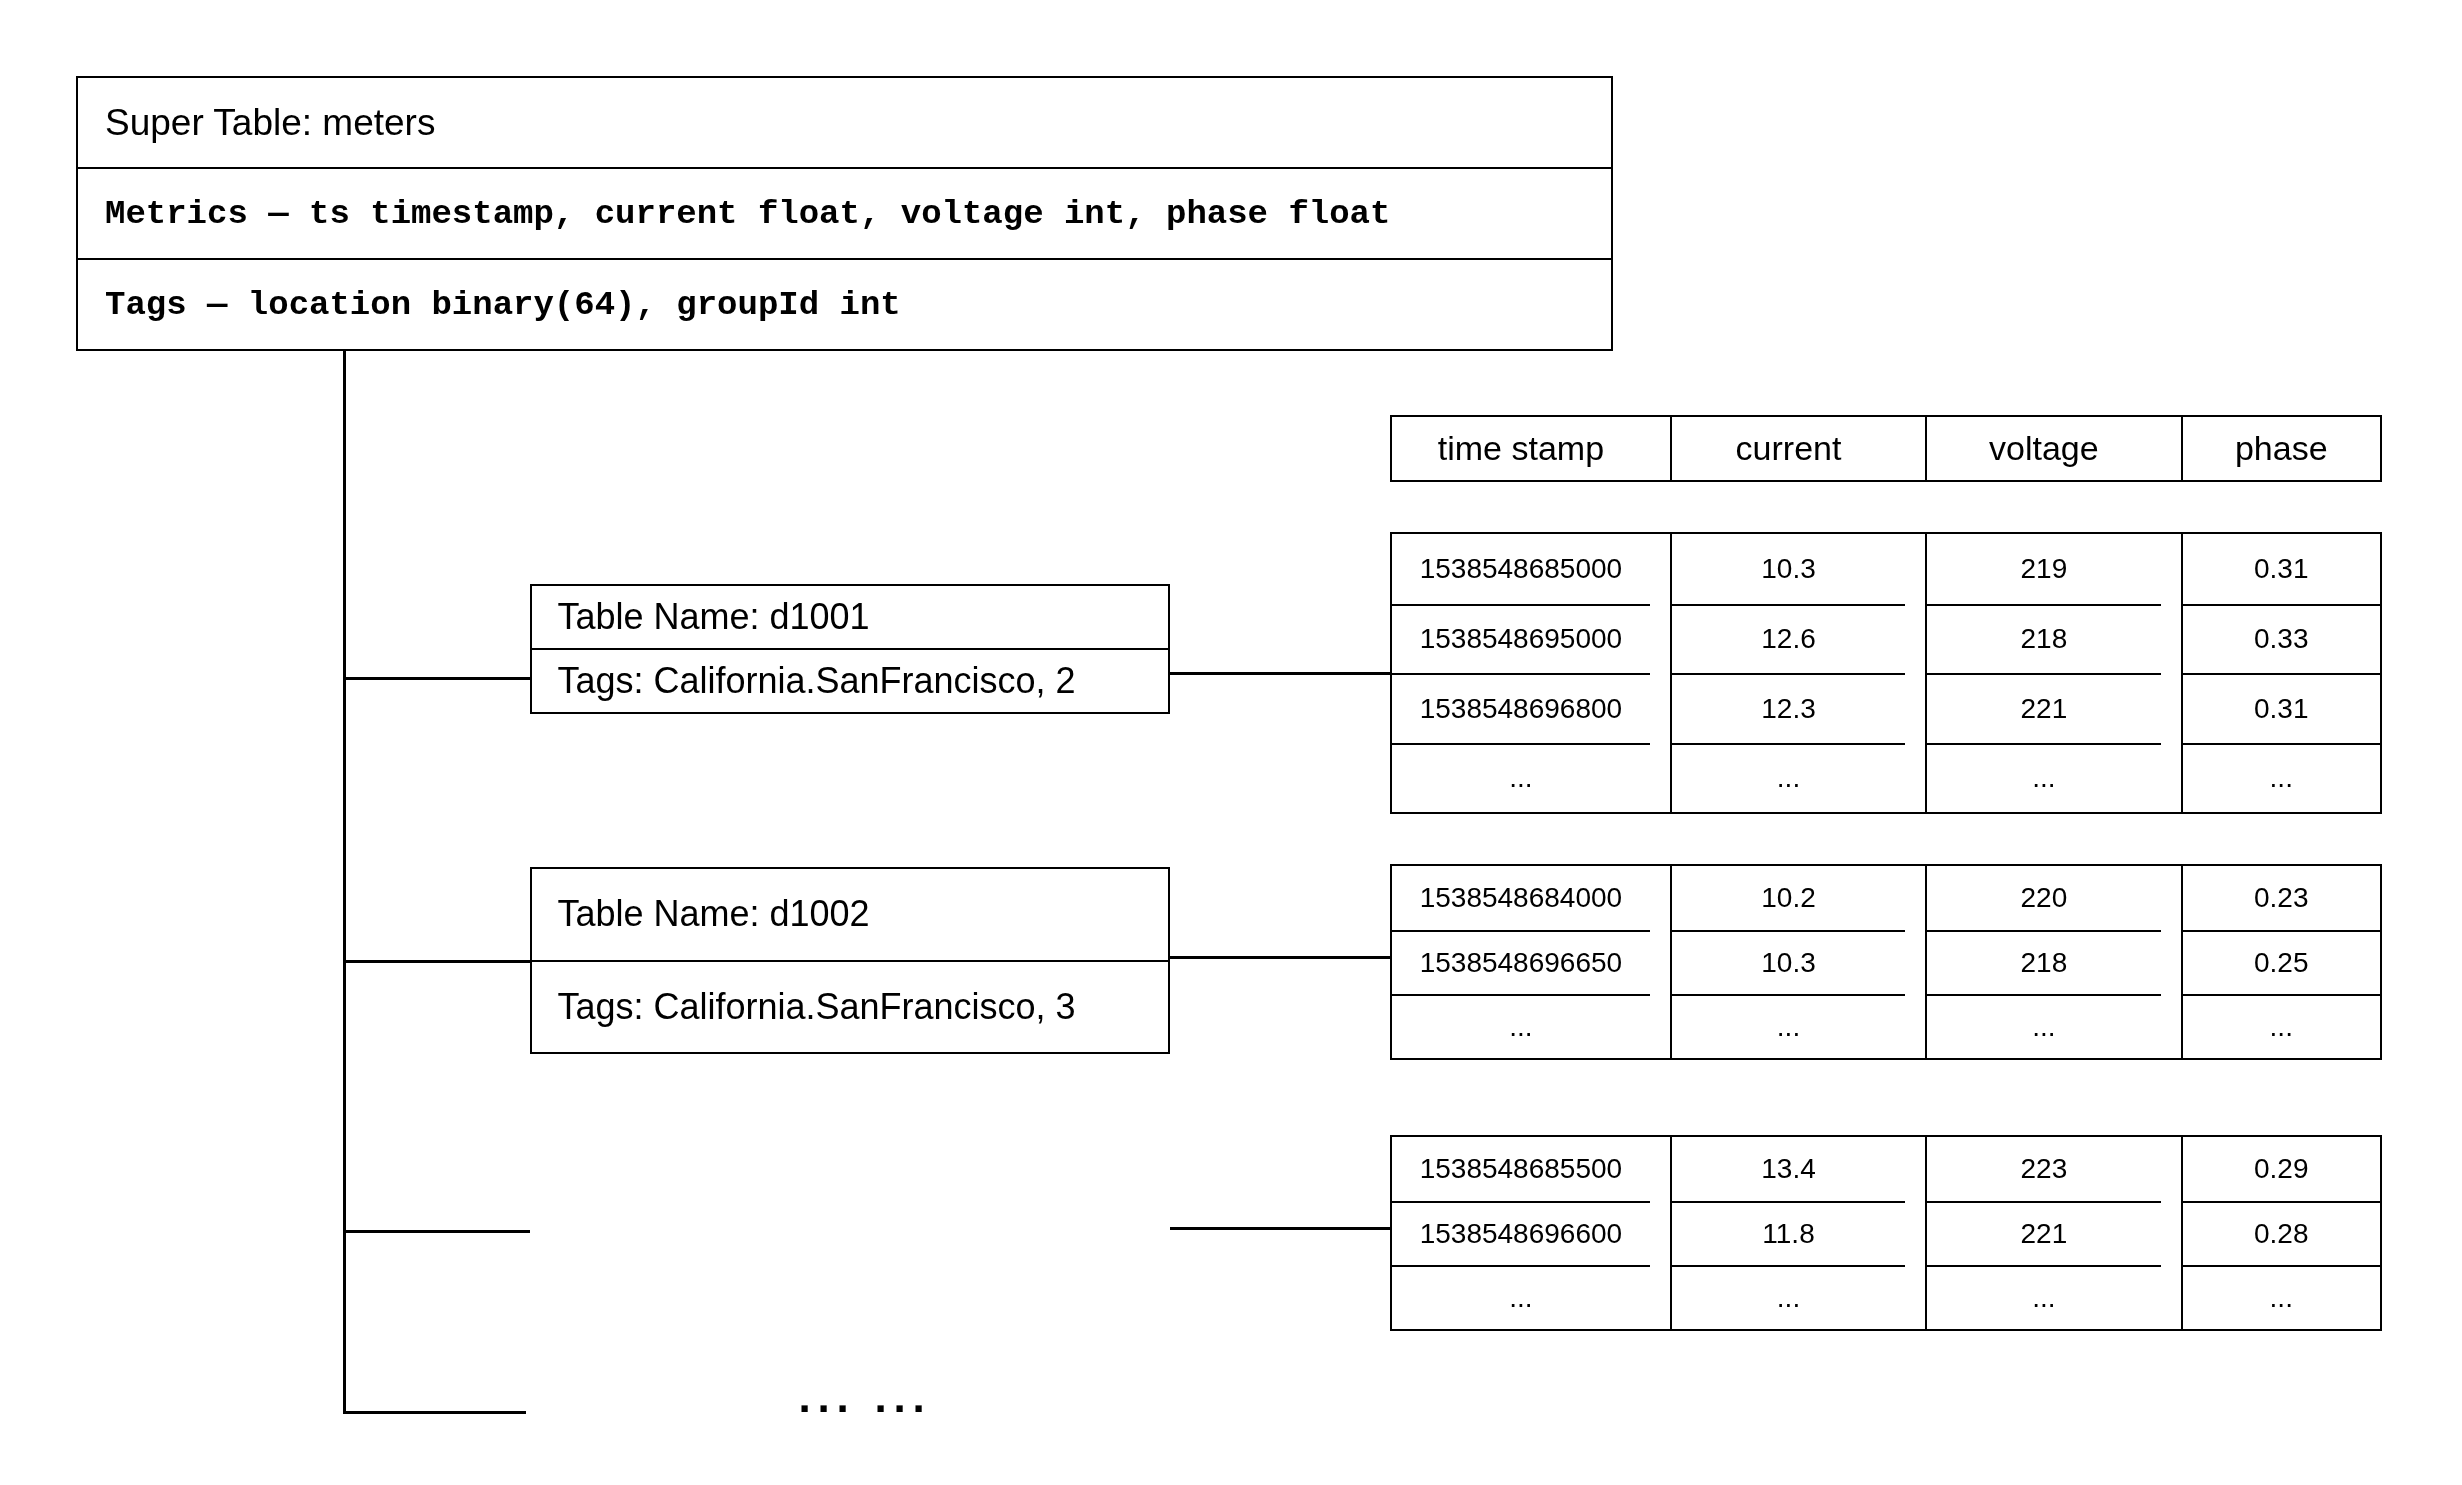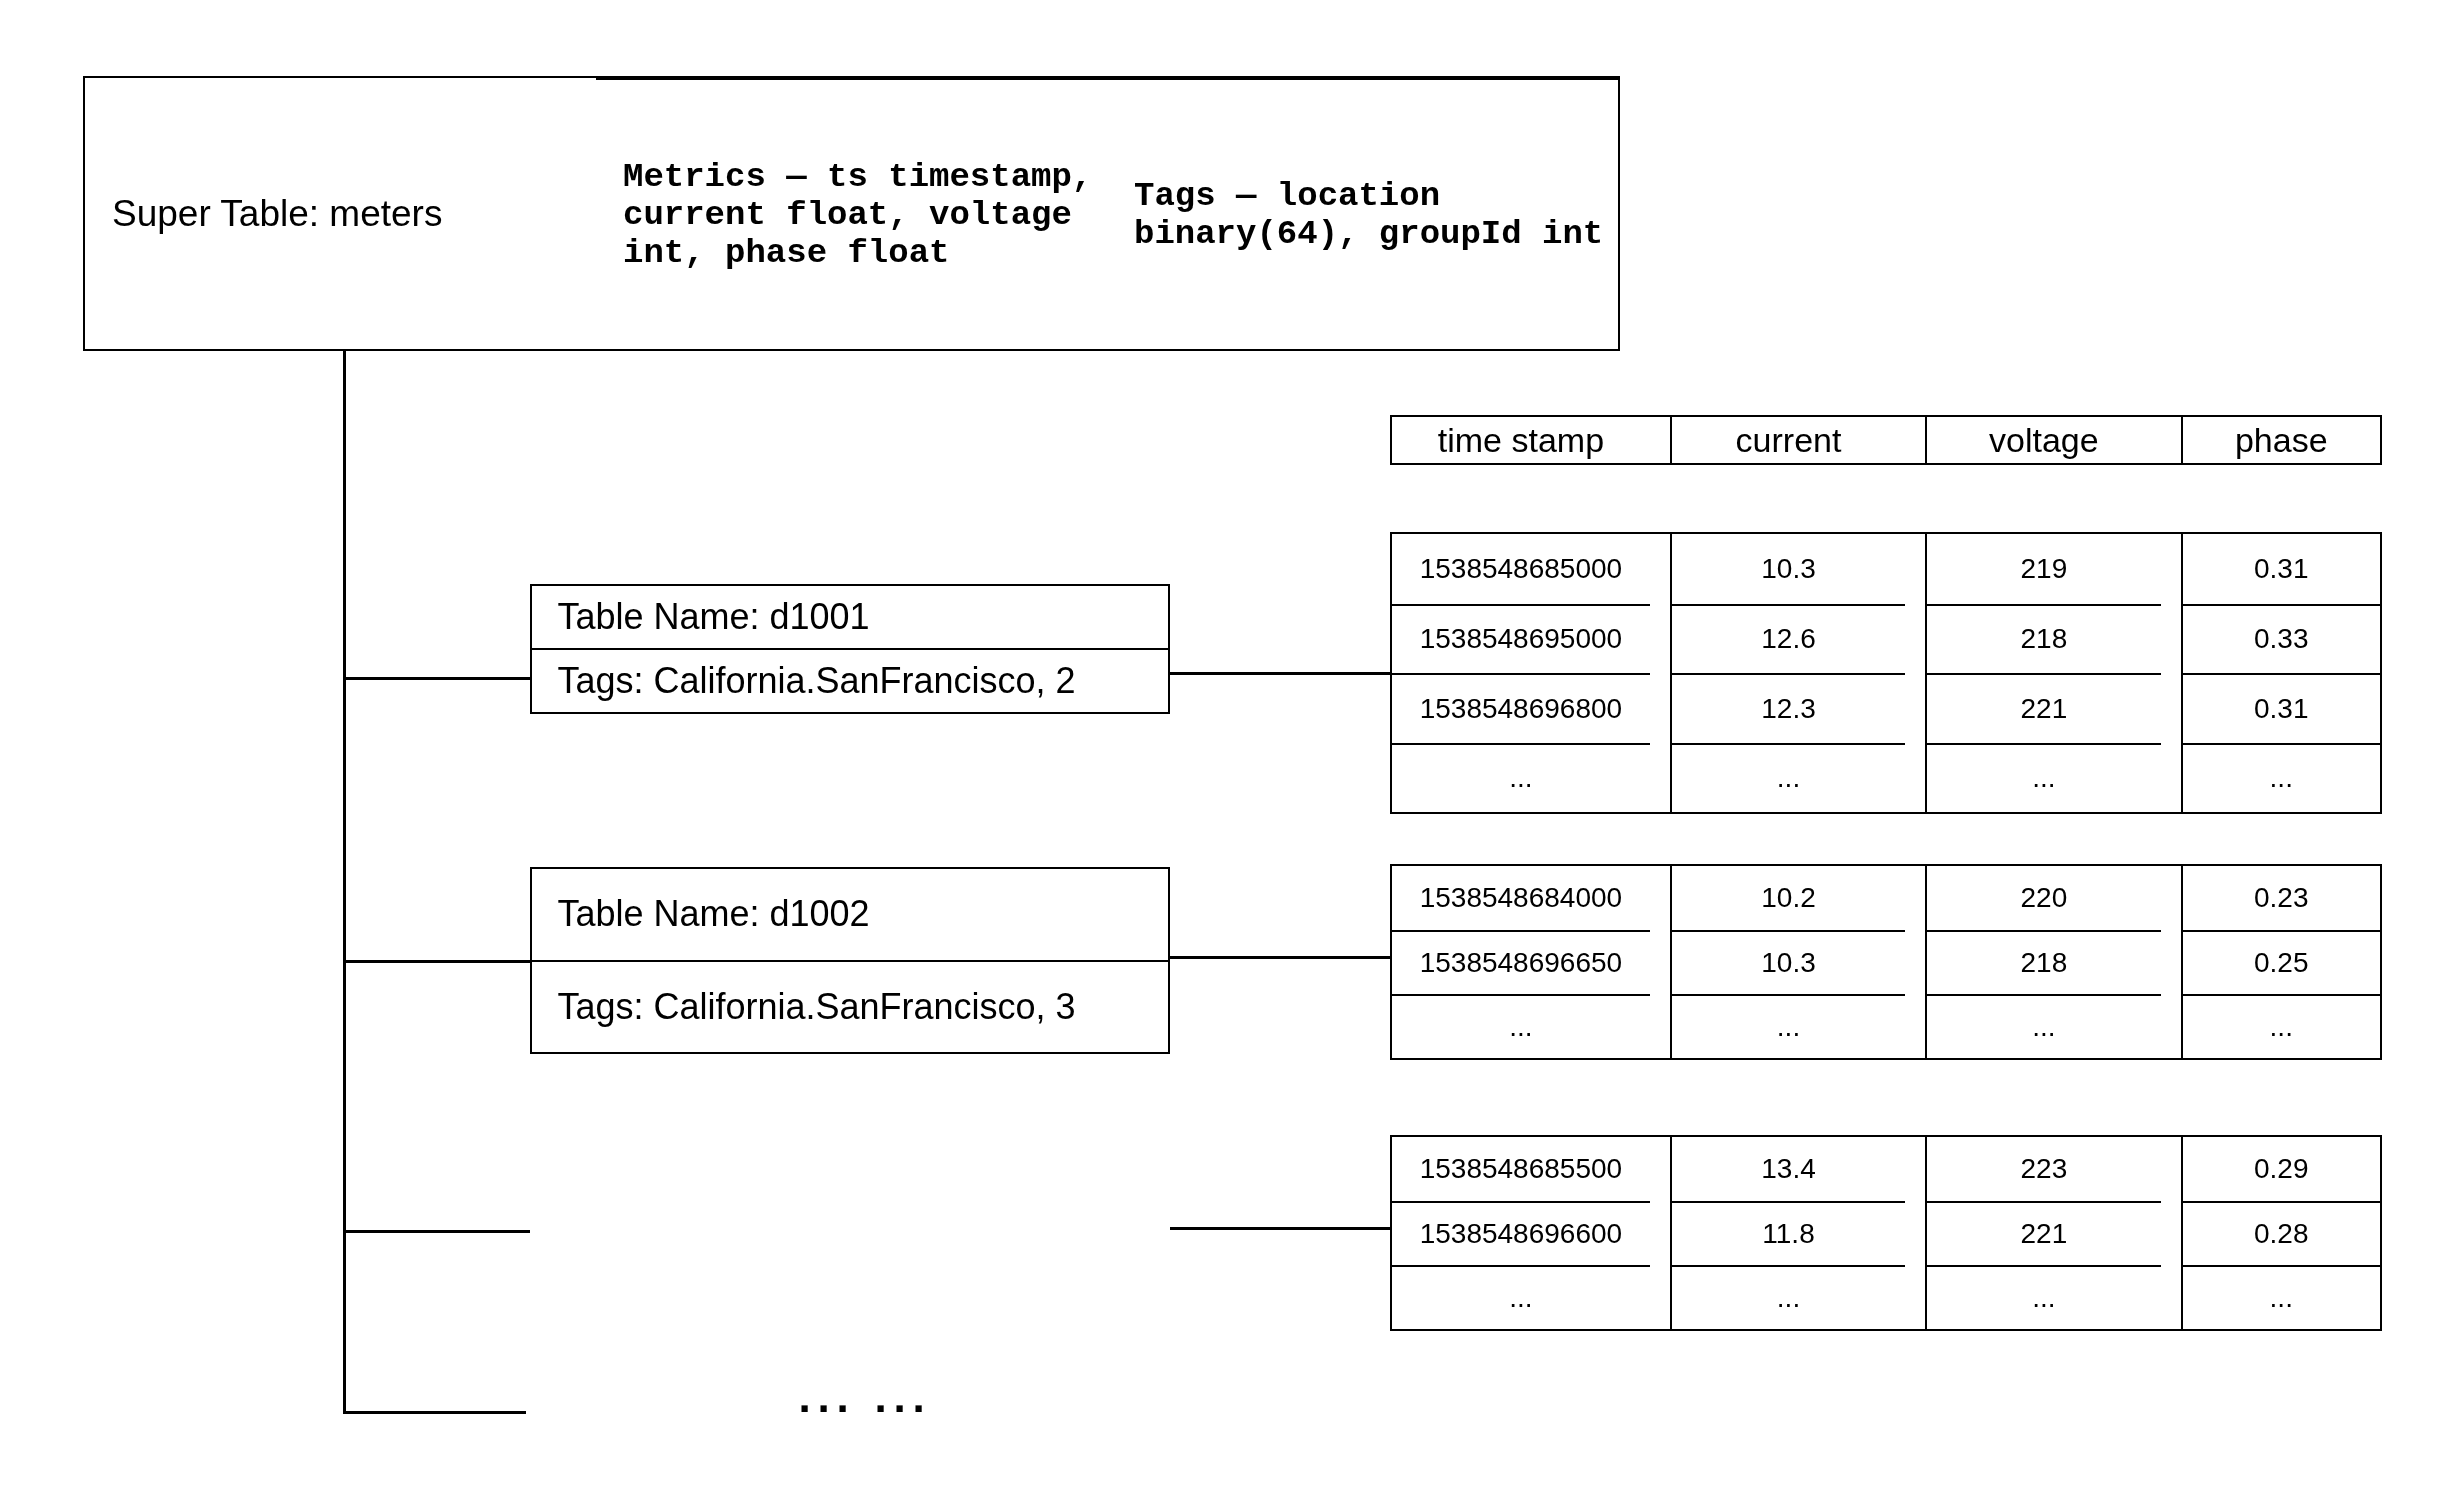--- a/index.html
+++ b/index.html
@@ -10,25 +10,25 @@
     position:relative;
     width:2462px;
     height:1486px;
     background:#fff;
     overflow:hidden;
   }
 
   
   .super-table {
     position:absolute;
-    left:83px; top:76px;
+    left:76px; top:76px;
     width:1537px; height:275px;
     border:2.5px solid #000;
     background:#fff;
-    display:flex; flex-direction:row;
+    display:flex; flex-direction:column;
   }
   .st-row {
     flex:1;
     display:flex; align-items:center;
     padding-left:27px;
     font-size:37px;
   }
   .st-row + .st-row { border-top:2.5px solid #000; }
   .st-row.mono {
     font-family:"Liberation Mono","DejaVu Sans Mono",monospace;
@@ -110,21 +110,21 @@
 
   <div class="name-box" style="top:584px; height:130px;">
     <div class="nb-row">Table Name: d1001</div>
     <div class="nb-row">Tags: California.SanFrancisco, 2</div>
   </div>
   <div class="name-box" style="top:867px; height:187px;">
     <div class="nb-row">Table Name: d1002</div>
     <div class="nb-row">Tags: California.SanFrancisco, 3</div>
   </div>
 
-  <div class="dtable header-table" style="top:415px; height:50px;">
+  <div class="dtable header-table" style="top:415px; height:67px;">
     <div class="cell">time stamp</div>
     <div class="cell cl">current</div>
     <div class="cell cl">voltage</div>
     <div class="cell cl">phase</div>
   </div>
 
   <div class="dtable" style="top: 532px; height: 282px; grid-template-rows: repeat(4, 1fr);">
       <div class="cell">1538548685000</div>
       <div class="cell cl">10.3</div>
       <div class="cell cl">219</div>

